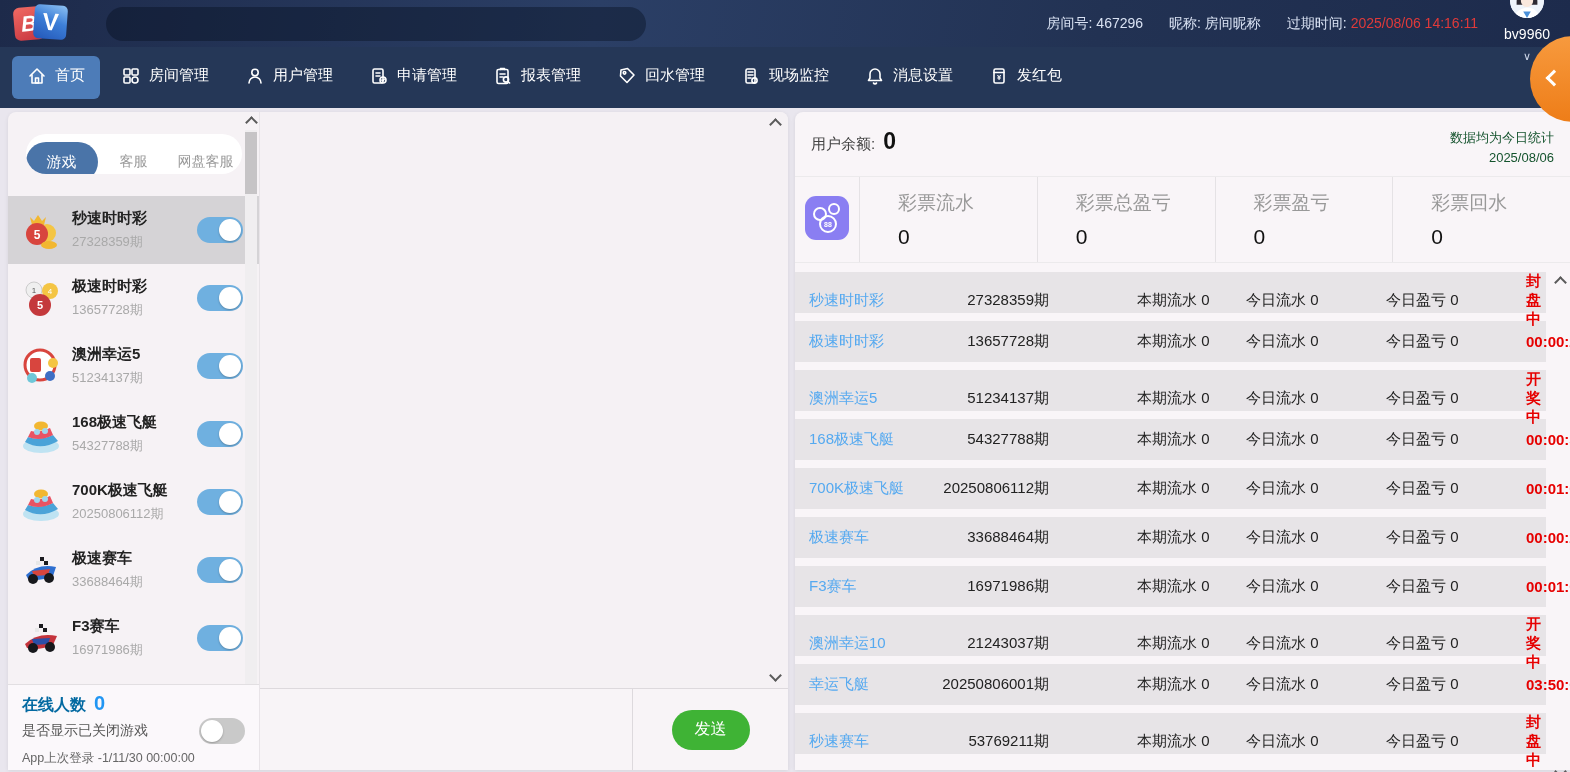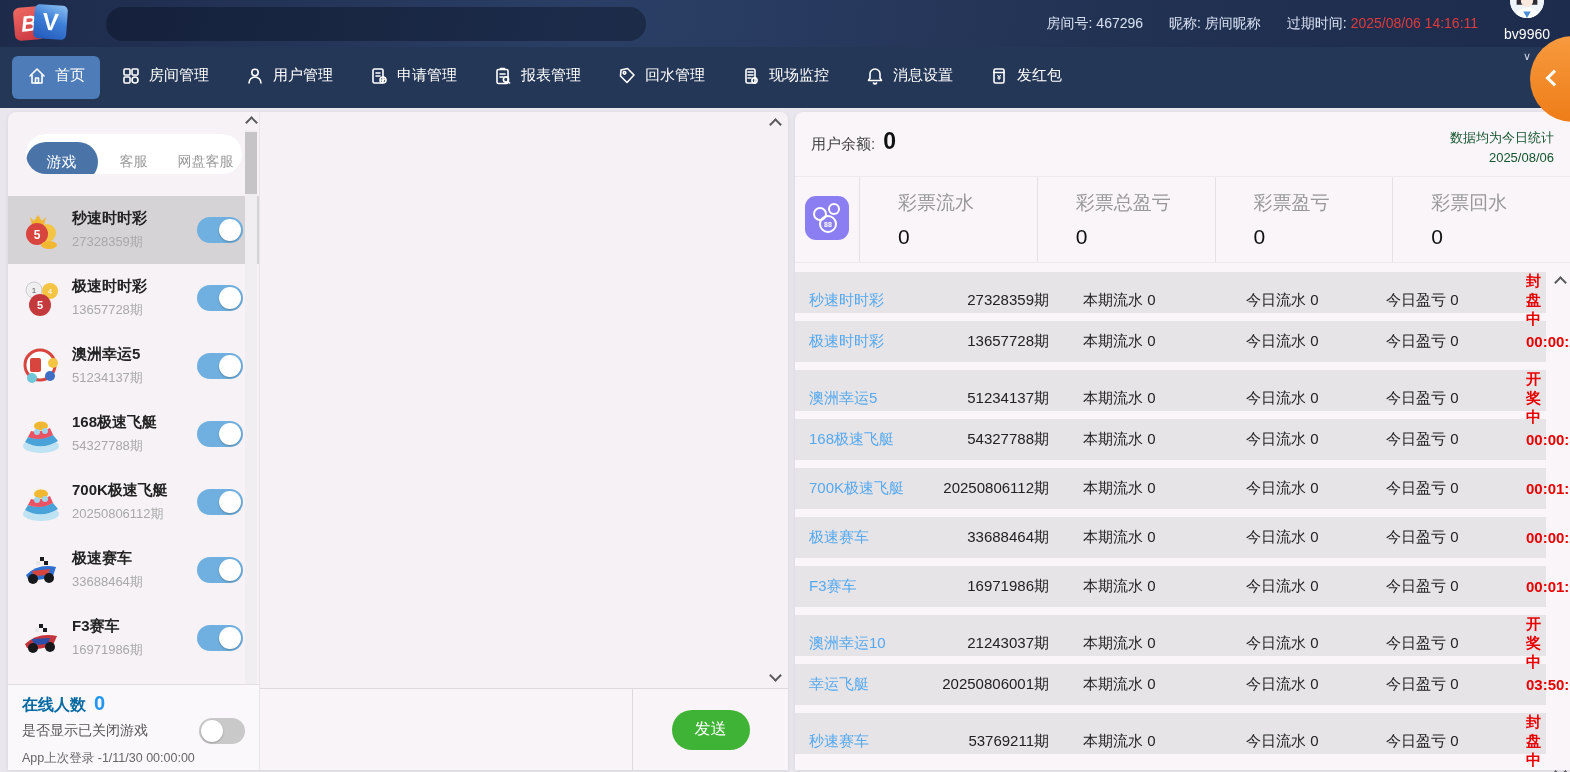--- a/index.html
+++ b/index.html
@@ -108,21 +108,21 @@
   .stat-col { flex:1; border-left:1px solid #e5e2e5; padding:13px 0 13px 38px; }
   .stat-label { font-size:19px; color:#999; }
   .stat-value { font-size:21px; color:#111; margin-top:9px; }
 
   .table-wrap { position:relative; margin-top:9px; height:510px; overflow:hidden; }
   .rows { margin-right:24px; }
   .trow { height:41px; margin-bottom:8px; background:#e7e4e7; display:grid;
     grid-template-columns:122px 118px 185px 142px 150px 1fr; align-items:center; padding:0 14px; font-size:15px; }
   .trow .c-name { color:#55a9f0; cursor:pointer; }
   .trow .c-period { color:#222; text-align:right; }
-  .trow .c-benqi { color:#222; padding-left:34px; }
+  .trow .c-benqi { color:#222; padding-left:88px; }
   .trow .c-jinri { color:#222; padding-left:12px; }
   .trow .c-yingkui { color:#222; padding-left:10px; }
   .trow .c-status { text-align:right; color:#e60000; font-weight:bold; }
   .table-scroll { position:absolute; right:2px; top:0; bottom:0; width:18px; }
   .table-scroll .chev.up { position:absolute; right:3px; top:6px; }
   .table-scroll .chev.down { position:absolute; right:3px; bottom:6px; }
 </style>
 </head>
 <body>
 

